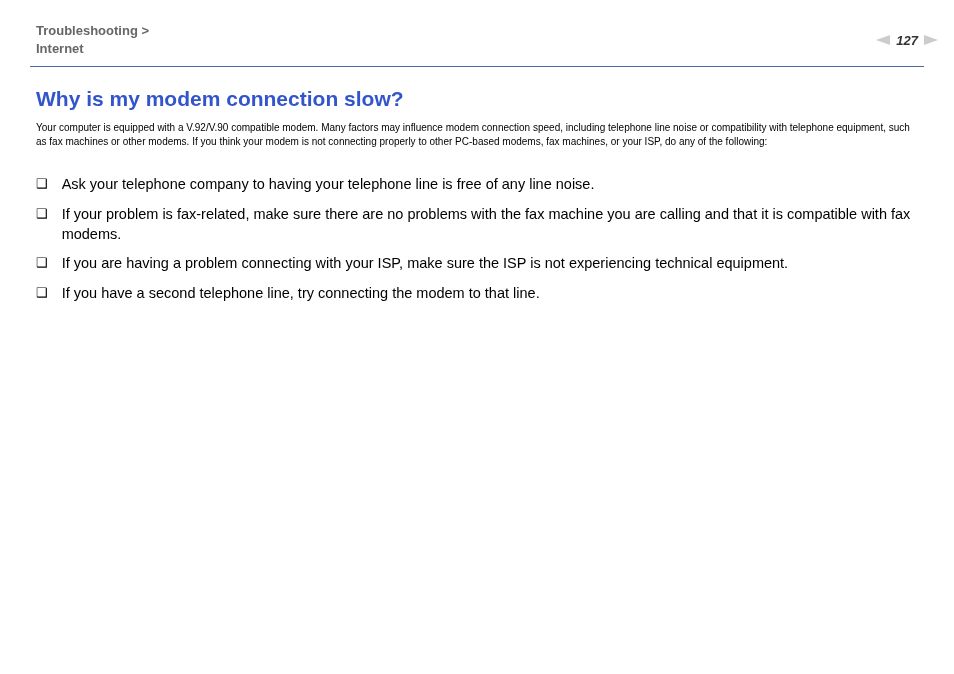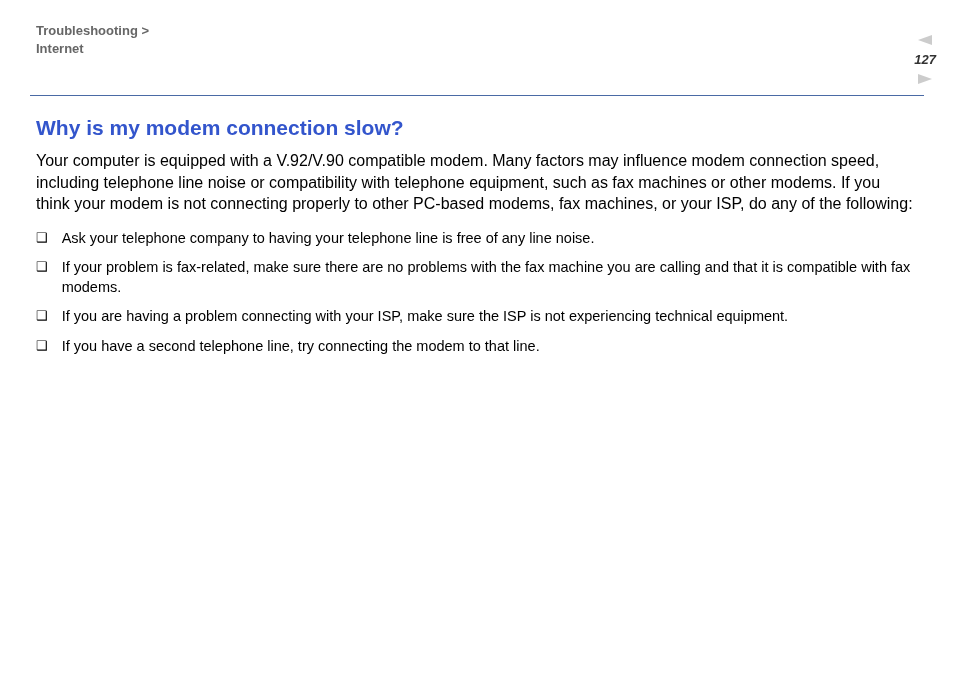--- a/index.html
+++ b/index.html
@@ -24,21 +24,20 @@
       font-size: 13px;
       font-weight: bold;
       color: #666;
       line-height: 1.4;
     }
     .page-nav {
       display: flex;
       align-items: center;
       gap: 4px;
       margin-top: 10px;
-      flex-direction: column;
     }
     .arrow-left {
       color: #bbb;
       font-size: 14px;
     }
     .arrow-right {
       color: #bbb;
       font-size: 14px;
     }
     .page-num {
@@ -56,24 +55,24 @@
     .content {
       padding: 20px 36px 0 36px;
     }
     .title {
       font-size: 21px;
       color: #3355cc;
       font-weight: bold;
       margin-bottom: 10px;
     }
     .intro {
-      font-size: 16px;
+      font-size: 10px;
       color: #000;
       line-height: 1.35;
-      margin-bottom: 14px;
+      margin-bottom: 27px;
     }
     .list {
       list-style: none;
       padding: 0;
     }
     .list li {
       display: flex;
       align-items: flex-start;
       font-size: 14.5px;
       color: #000;

